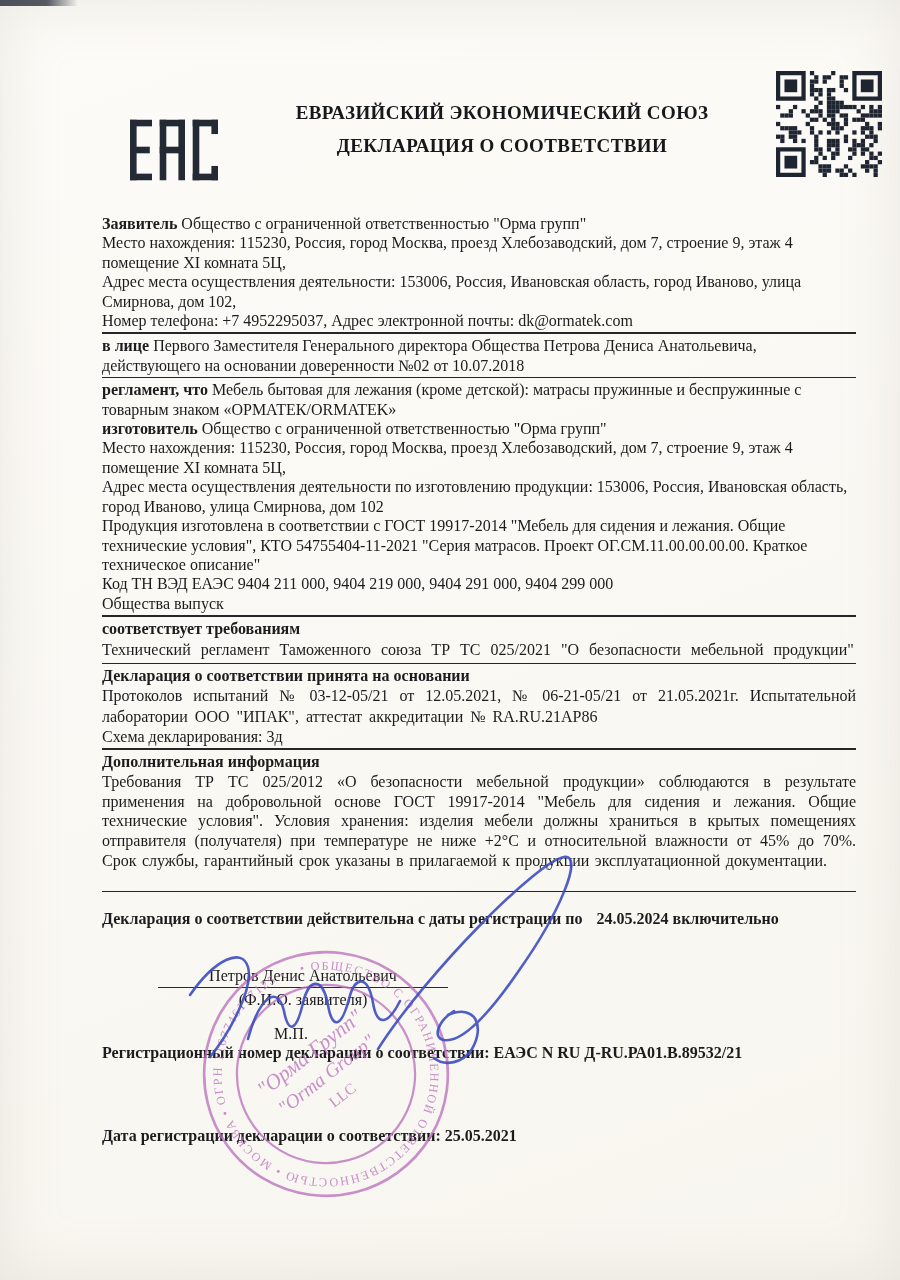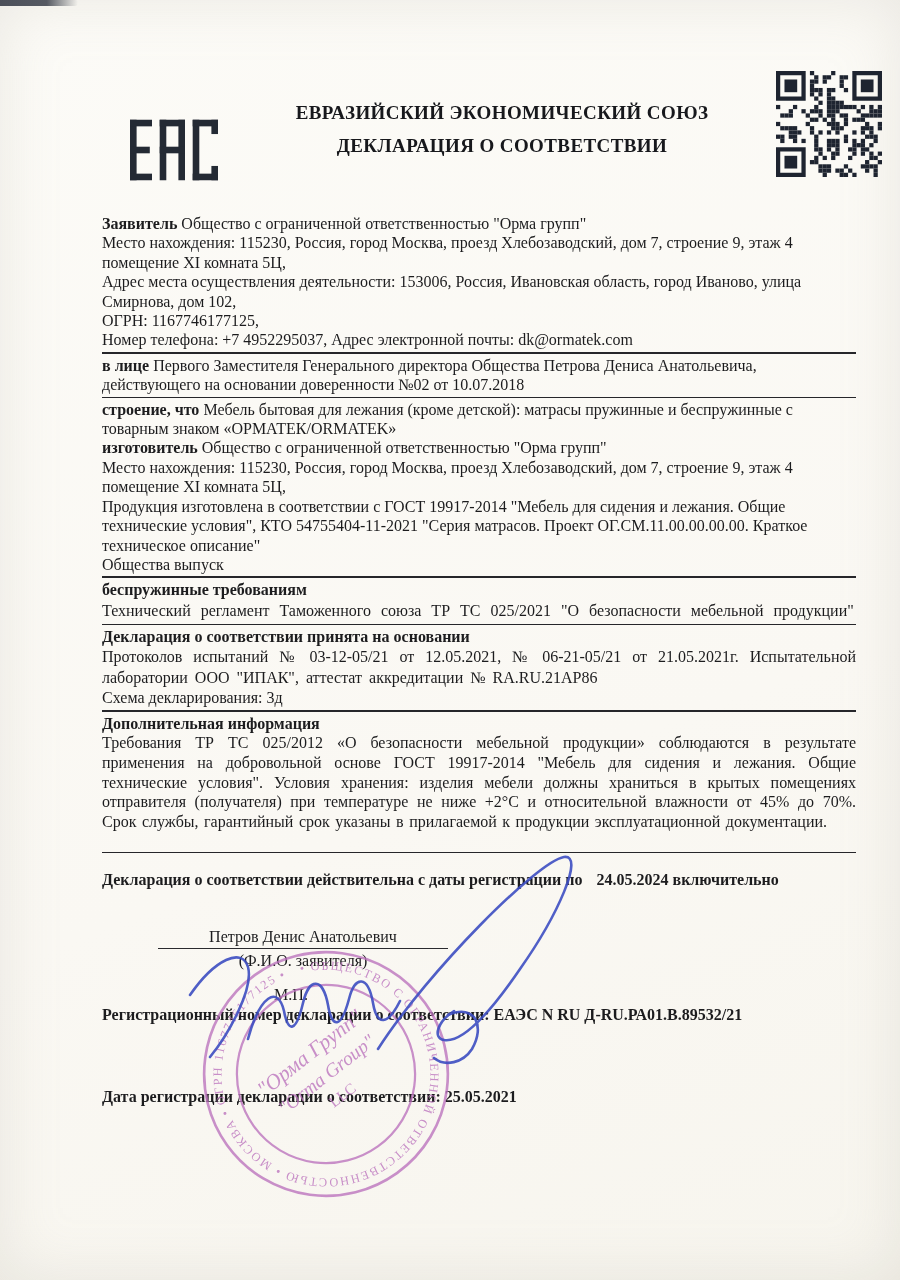--- a/index.html
+++ b/index.html
@@ -286,44 +286,45 @@
         <rect x="92" y="96" width="4" height="4"></rect>
       </g>
   </svg>
 
   <div class="doc-body">
 
     <div class="blk">
       <div><b>Заявитель</b> <span>Общество с ограниченной ответственностью "Орма групп"</span></div>
       <div>Место нахождения: 115230, Россия, город Москва, проезд Хлебозаводский, дом 7, строение 9, этаж 4 помещение XI комната 5Ц,</div>
       <div>Адрес места осуществления деятельности: 153006, Россия, Ивановская область, город Иваново, улица Смирнова, дом 102,</div>
-      <div>ОГРН: 1167746177125,</div>
       <div>Номер телефона: +7 4952295037, Адрес электронной почты: dk@ormatek.com</div>
     </div>
 
     <hr class="rule">
 
     <div class="blk">
       <div><b>в лице</b> <span>Первого Заместителя Генерального директора Общества Петрова Дениса Анатольевича, действующего на основании доверенности №02 от 10.07.2018</span></div>
     </div>
 
     <hr class="rule thin">
 
     <div class="blk">
-      <div><b>строение, что</b> <span>Мебель бытовая для лежания (кроме детской): матрасы пружинные и беспружинные с товарным знаком «ОРМАТЕК/ORMATEK»</span></div>
+      <div><b>регламент, что</b> <span>Мебель бытовая для лежания (кроме детской): матрасы пружинные и беспружинные с товарным знаком «ОРМАТЕК/ORMATEK»</span></div>
       <div><b>изготовитель</b> <span>Общество с ограниченной ответственностью "Орма групп"</span></div>
       <div>Место нахождения: 115230, Россия, город Москва, проезд Хлебозаводский, дом 7, строение 9, этаж 4 помещение XI комната 5Ц,</div>
+      <div>Адрес места осуществления деятельности по изготовлению продукции: 153006, Россия, Ивановская область, город Иваново, улица Смирнова, дом 102</div>
       <div>Продукция изготовлена в соответствии с ГОСТ 19917-2014 "Мебель для сидения и лежания. Общие технические условия", КТО 54755404-11-2021 "Серия  матрасов. Проект ОГ.СМ.11.00.00.00.00. Краткое техническое описание"</div>
+      <div>Код ТН ВЭД ЕАЭС 9404 211 000, 9404 219 000, 9404 291 000, 9404 299 000</div>
       <div>Общества выпуск</div>
     </div>
 
     <hr class="rule">
 
     <div class="blk">
-      <div><b>беспружинные требованиям</b></div>
+      <div><b>соответствует требованиям</b></div>
       <div class="just comp-text">Технический регламент Таможенного союза ТР ТС 025/2021 "О безопасности мебельной продукции"</div>
     </div>
 
     <hr class="rule thin">
 
     <div class="blk">
       <div><b>Декларация о соответствии принята на основании</b></div>
       <div class="just basis-text">Протоколов испытаний № 03-12-05/21 от 12.05.2021, № 06-21-05/21 от 21.05.2021г. Испытательной лаборатории ООО "ИПАК", аттестат аккредитации № RA.RU.21АР86</div>
       <div class="scheme">Схема декларирования: 3д</div>
     </div>

